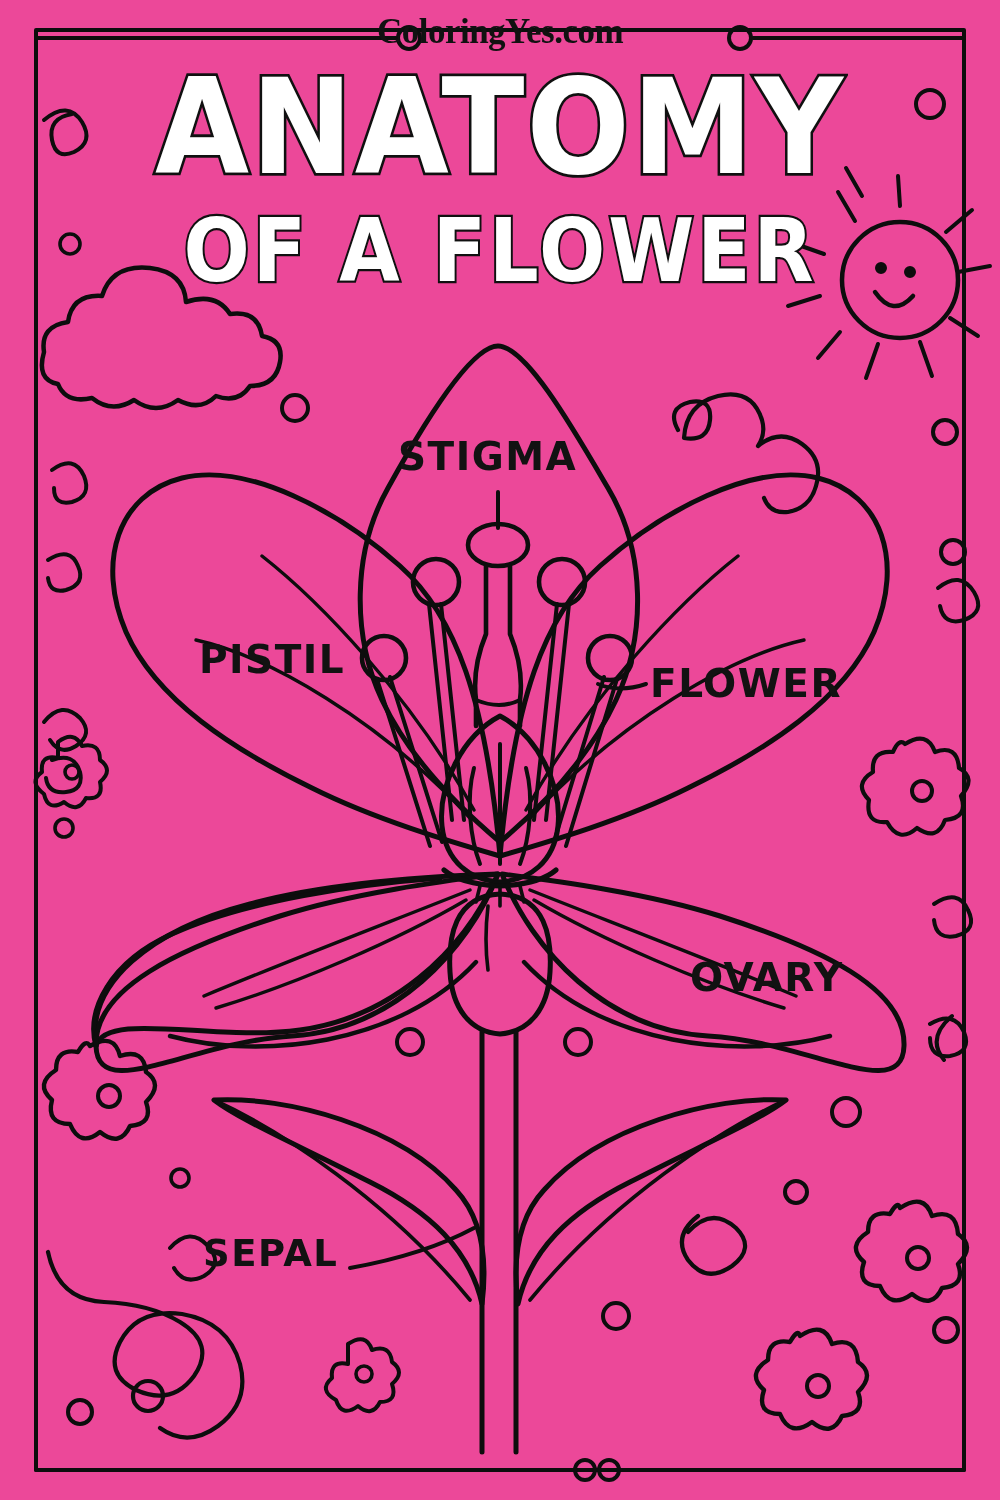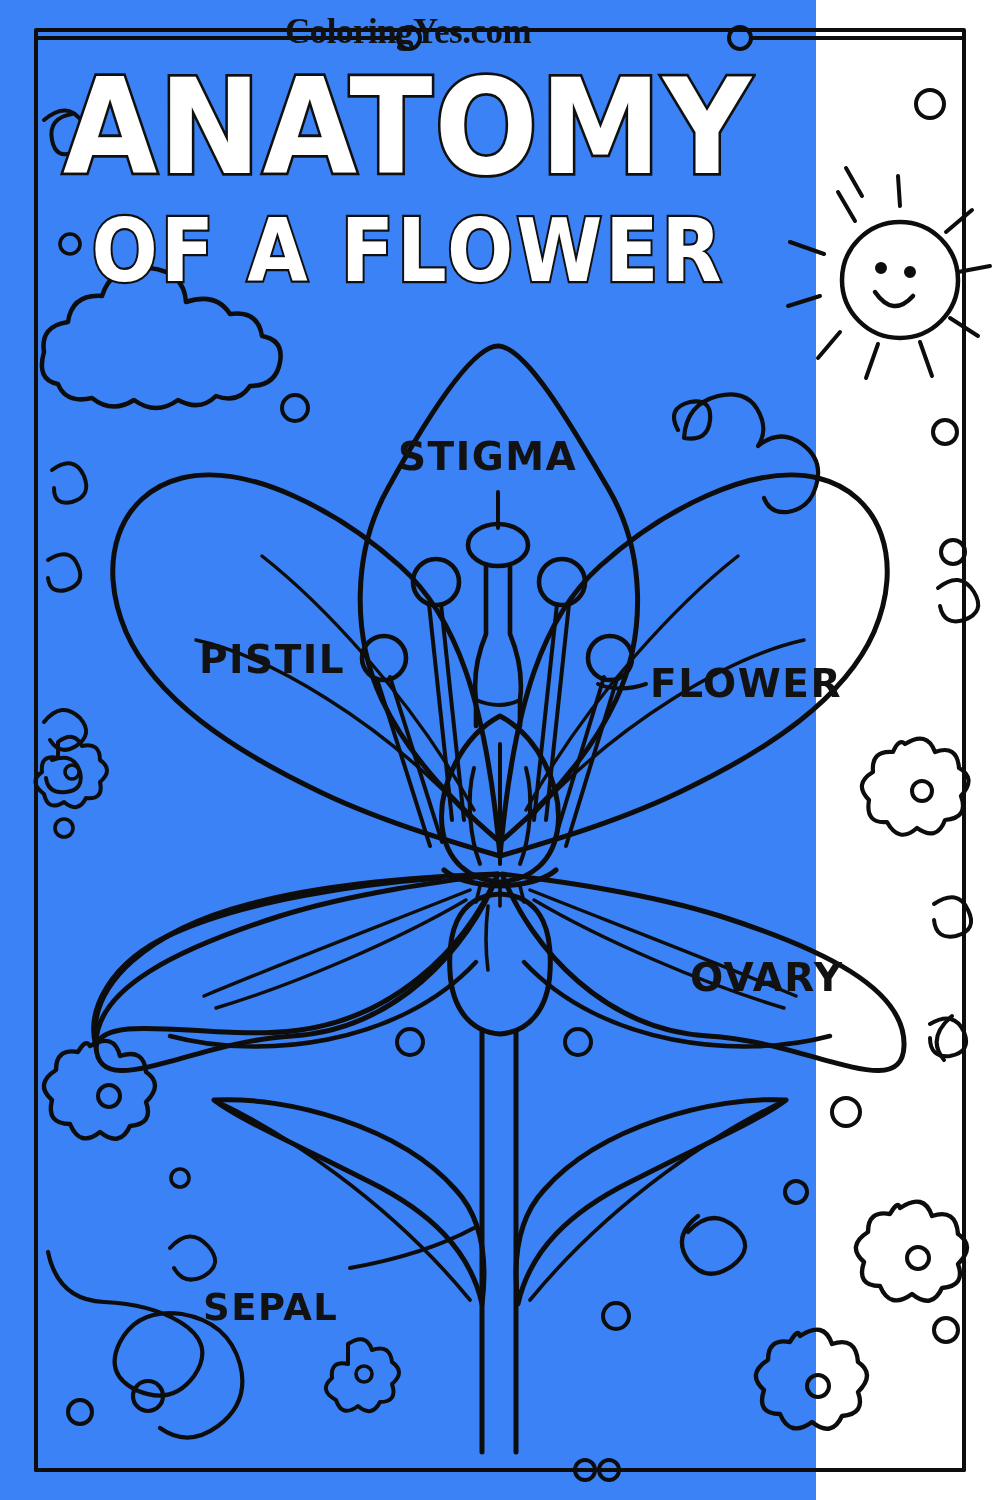--- a/index.html
+++ b/index.html
@@ -4,22 +4,22 @@
 <style>
   * { margin:0; padding:0; box-sizing:border-box; }
   html,body{
     width:1000px; height:1500px;
     background:#ffffff;
     font-family:"Liberation Sans", sans-serif;
     overflow:hidden;
   }
   #page{
     position:relative;
-    width:816px; height:1500px;
-    background:#3b82f6;
+    width:1000px; height:1500px;
+    background:#ec4899;
   }
   svg.layer{ position:absolute; top:0; left:0; width:1000px; height:1500px; }
   .ink{ fill:none; stroke:#0d0d0d; stroke-linecap:round; stroke-linejoin:round; }
 
   
   .brand{
     position:absolute;
     left:0; right:0; top:12px;
     text-align:center;
     font-family:"Liberation Serif", serif;
@@ -67,21 +67,21 @@
     font-weight:bold;
     color:#121212;
     letter-spacing:1.5px;
     white-space:nowrap;
     z-index:4;
   }
   #label-stigma{ left:398px; top:434px; font-size:39px; }
   #label-pistil { left:199px; top:637px; font-size:39px; }
   #label-stamen { left:650px; top:661px; font-size:39px; }
   #label-ovary  { left:690px; top:955px; font-size:39px; }
-  #label-sepal  { left:203px; top:1286px; font-size:37px; }
+  #label-sepal  { left:203px; top:1232px; font-size:37px; }
 </style>
 </head>
 <body>
 
 <div id="page">
 
   <svg class="layer" viewBox="0 0 1000 1500">
 
     <rect class="ink" x="36" y="30" width="928" height="1440" stroke-width="4"></rect>
 

